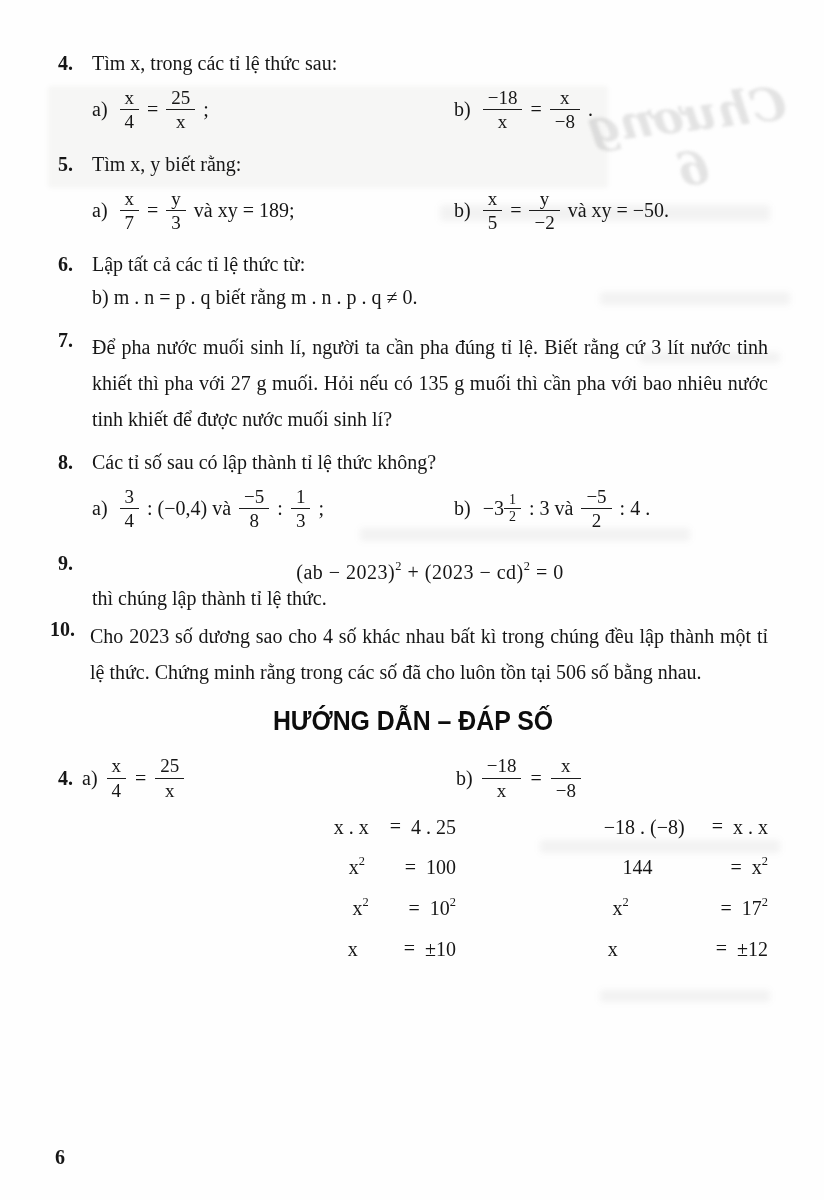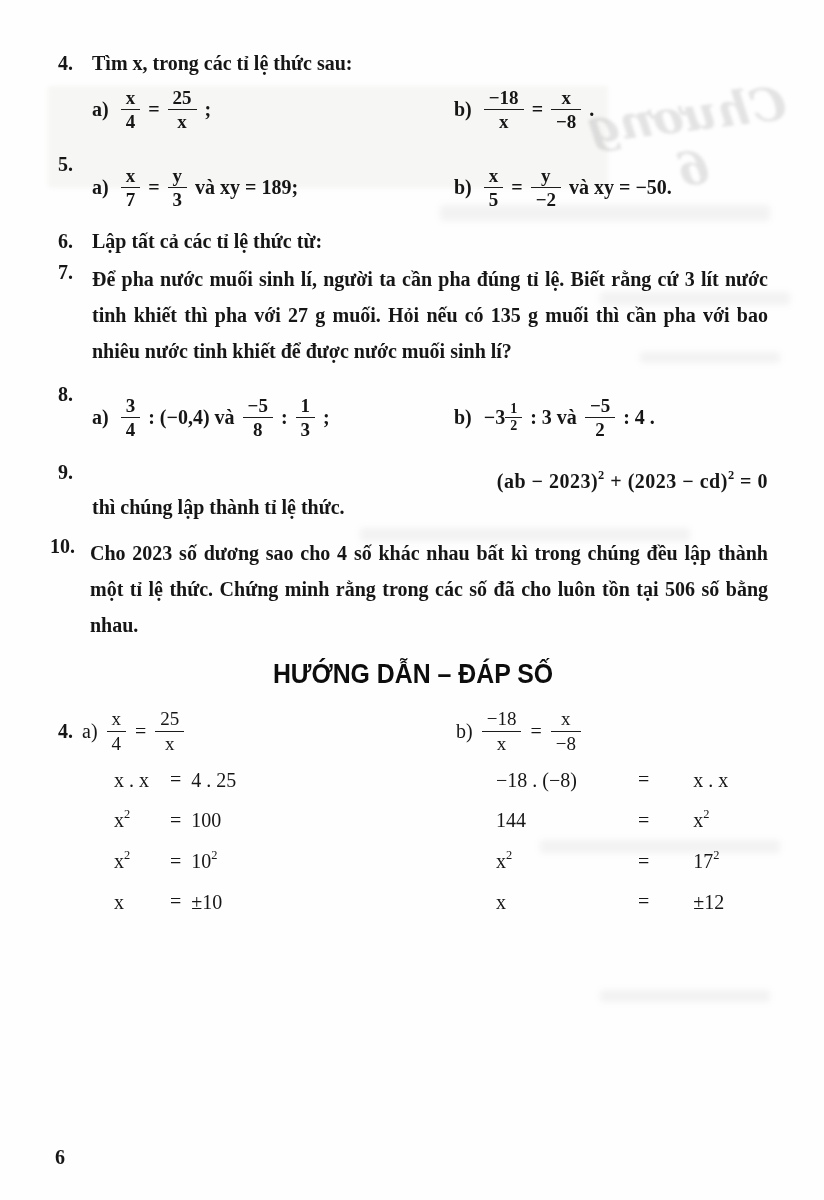--- a/index.html
+++ b/index.html
@@ -20,57 +20,57 @@
     transform:scaleX(-1) rotate(7deg); filter:blur(1.6px);
     text-align:center; pointer-events:none;
   }
   .smudge { position:absolute; background:rgba(90,90,90,0.07); filter:blur(3px); border-radius:2px; }
 
   .content { position:absolute; left:58px; top:52px; width:710px; }
 
   .problem { display:flex; margin-bottom:6px; }
   .pnum { font-weight:bold; width:34px; flex:0 0 34px; }
   .pnum.wide { width:40px; flex:0 0 40px; margin-left:-8px; }
-  .pbody { flex:1;font-weight:bold; }
+  .pbody { flex:1; }
   .stem { margin-bottom:2px; }
 
   .two-col { display:grid; grid-template-columns: 362px 1fr; align-items:center; margin:12px 0 14px; }
   .math-line { display:inline-flex; align-items:center; gap:8px; white-space:nowrap; }
   .item-label { margin-right:4px; }
 
   .frac { display:inline-block; text-align:center; vertical-align:middle; line-height:1.12; font-size:19px; }
   .frac .num { display:block; border-bottom:1.6px solid #1c1c1c; padding:0 5px 1px; }
   .frac .den { display:block; padding:1px 5px 0; }
   .frac.small { font-size:14px; line-height:1.05; vertical-align:middle; }
   .frac.small .num { border-bottom-width:1.3px; padding:0 3px 0; }
 
   .simple-item { margin:10px 0 14px; }
   .para { text-align:justify; line-height:1.8; }
 
-  .center-eq { text-align:right; margin:8px 0 1px; letter-spacing:0.5px; }
+  .center-eq { text-align:center; margin:8px 0 1px; letter-spacing:0.5px; }
   sup { font-size:0.62em; position:relative; top:-1px; }
 
-  .closing { margin:4px 0 10px; }
+  .closing { margin:4px 0 2px; }
 
   .section-heading {
     font-family:"Liberation Sans", sans-serif; font-weight:bold;
     font-size:27px; text-align:center; letter-spacing:0px;
     transform:scaleX(0.92); margin:16px 0 18px; color:#0d0d0d;
     white-space:nowrap;
   }
 
   
   .sol-grid { display:grid; grid-template-columns: 398px 1fr; align-items:start; }
   .sol-head { display:inline-flex; align-items:center; gap:9px; white-space:nowrap; margin-bottom:14px; }
   .sol-head .pnum { width:auto; flex:none; }
-  .srow { display:flex; align-items:baseline; margin-bottom:17px; white-space:nowrap; }
+  .srow { display:flex; align-items:baseline; margin-bottom:17px; white-space:nowrap;justify-content:flex-end; }
   .srow .lhs { display:inline-block; }
   .col-a .srow { margin-left:56px; }
   .col-a .srow .lhs { width:56px; }
-  .col-b .srow { margin-left:40px;gap:34px; }
+  .col-b .srow { margin-left:40px; }
   .col-b .srow .lhs { width:108px; }
   .srow .eqs { margin-right:10px; }
 
   .page-number { position:absolute; left:55px; top:1146px; font-weight:bold; font-size:20px; }
 </style>
 </head>
 <body>
 
 <div class="page">
 
@@ -116,20 +116,21 @@
               </span>
             <span>.</span>
           </div>
         </div>
       </div>
     </div>
 
     <div class="problem">
       <span class="pnum">5.</span>
       <div class="pbody">
+        <div class="stem">Tìm x, y biết rằng:</div>
         <div class="two-col">
           <div class="math-line">
             <span class="item-label">a)</span>
             <span class="frac">
                 <span class="num">x</span>
                 <span class="den">7</span>
               </span>
             <span>=</span>
             <span class="frac">
                 <span class="num">y</span>
@@ -151,33 +152,35 @@
             <span>và xy = −50.</span>
           </div>
         </div>
       </div>
     </div>
 
     <div class="problem">
       <span class="pnum">6.</span>
       <div class="pbody">
         <div class="stem">Lập tất cả các tỉ lệ thức từ:</div>
+        <div class="simple-item">b) m . n = p . q biết rằng m . n . p . q ≠ 0.</div>
       </div>
     </div>
 
     <div class="problem" style="margin-bottom:14px;">
       <span class="pnum">7.</span>
       <div class="pbody">
         <div class="para">Để pha nước muối sinh lí, người ta cần pha đúng tỉ lệ. Biết rằng cứ 3 lít nước tinh khiết thì pha với 27 g muối. Hỏi nếu có 135 g muối thì cần pha với bao nhiêu nước tinh khiết để được nước muối sinh lí?</div>
       </div>
     </div>
 
     <div class="problem">
       <span class="pnum">8.</span>
       <div class="pbody">
+        <div class="stem">Các tỉ số sau có lập thành tỉ lệ thức không?</div>
         <div class="two-col">
           <div class="math-line">
             <span class="item-label">a)</span>
             <span class="frac">
                 <span class="num">3</span>
                 <span class="den">4</span>
               </span>
             <span>: (−0,4)  và</span>
             <span class="frac">
                 <span class="num">−5</span>

